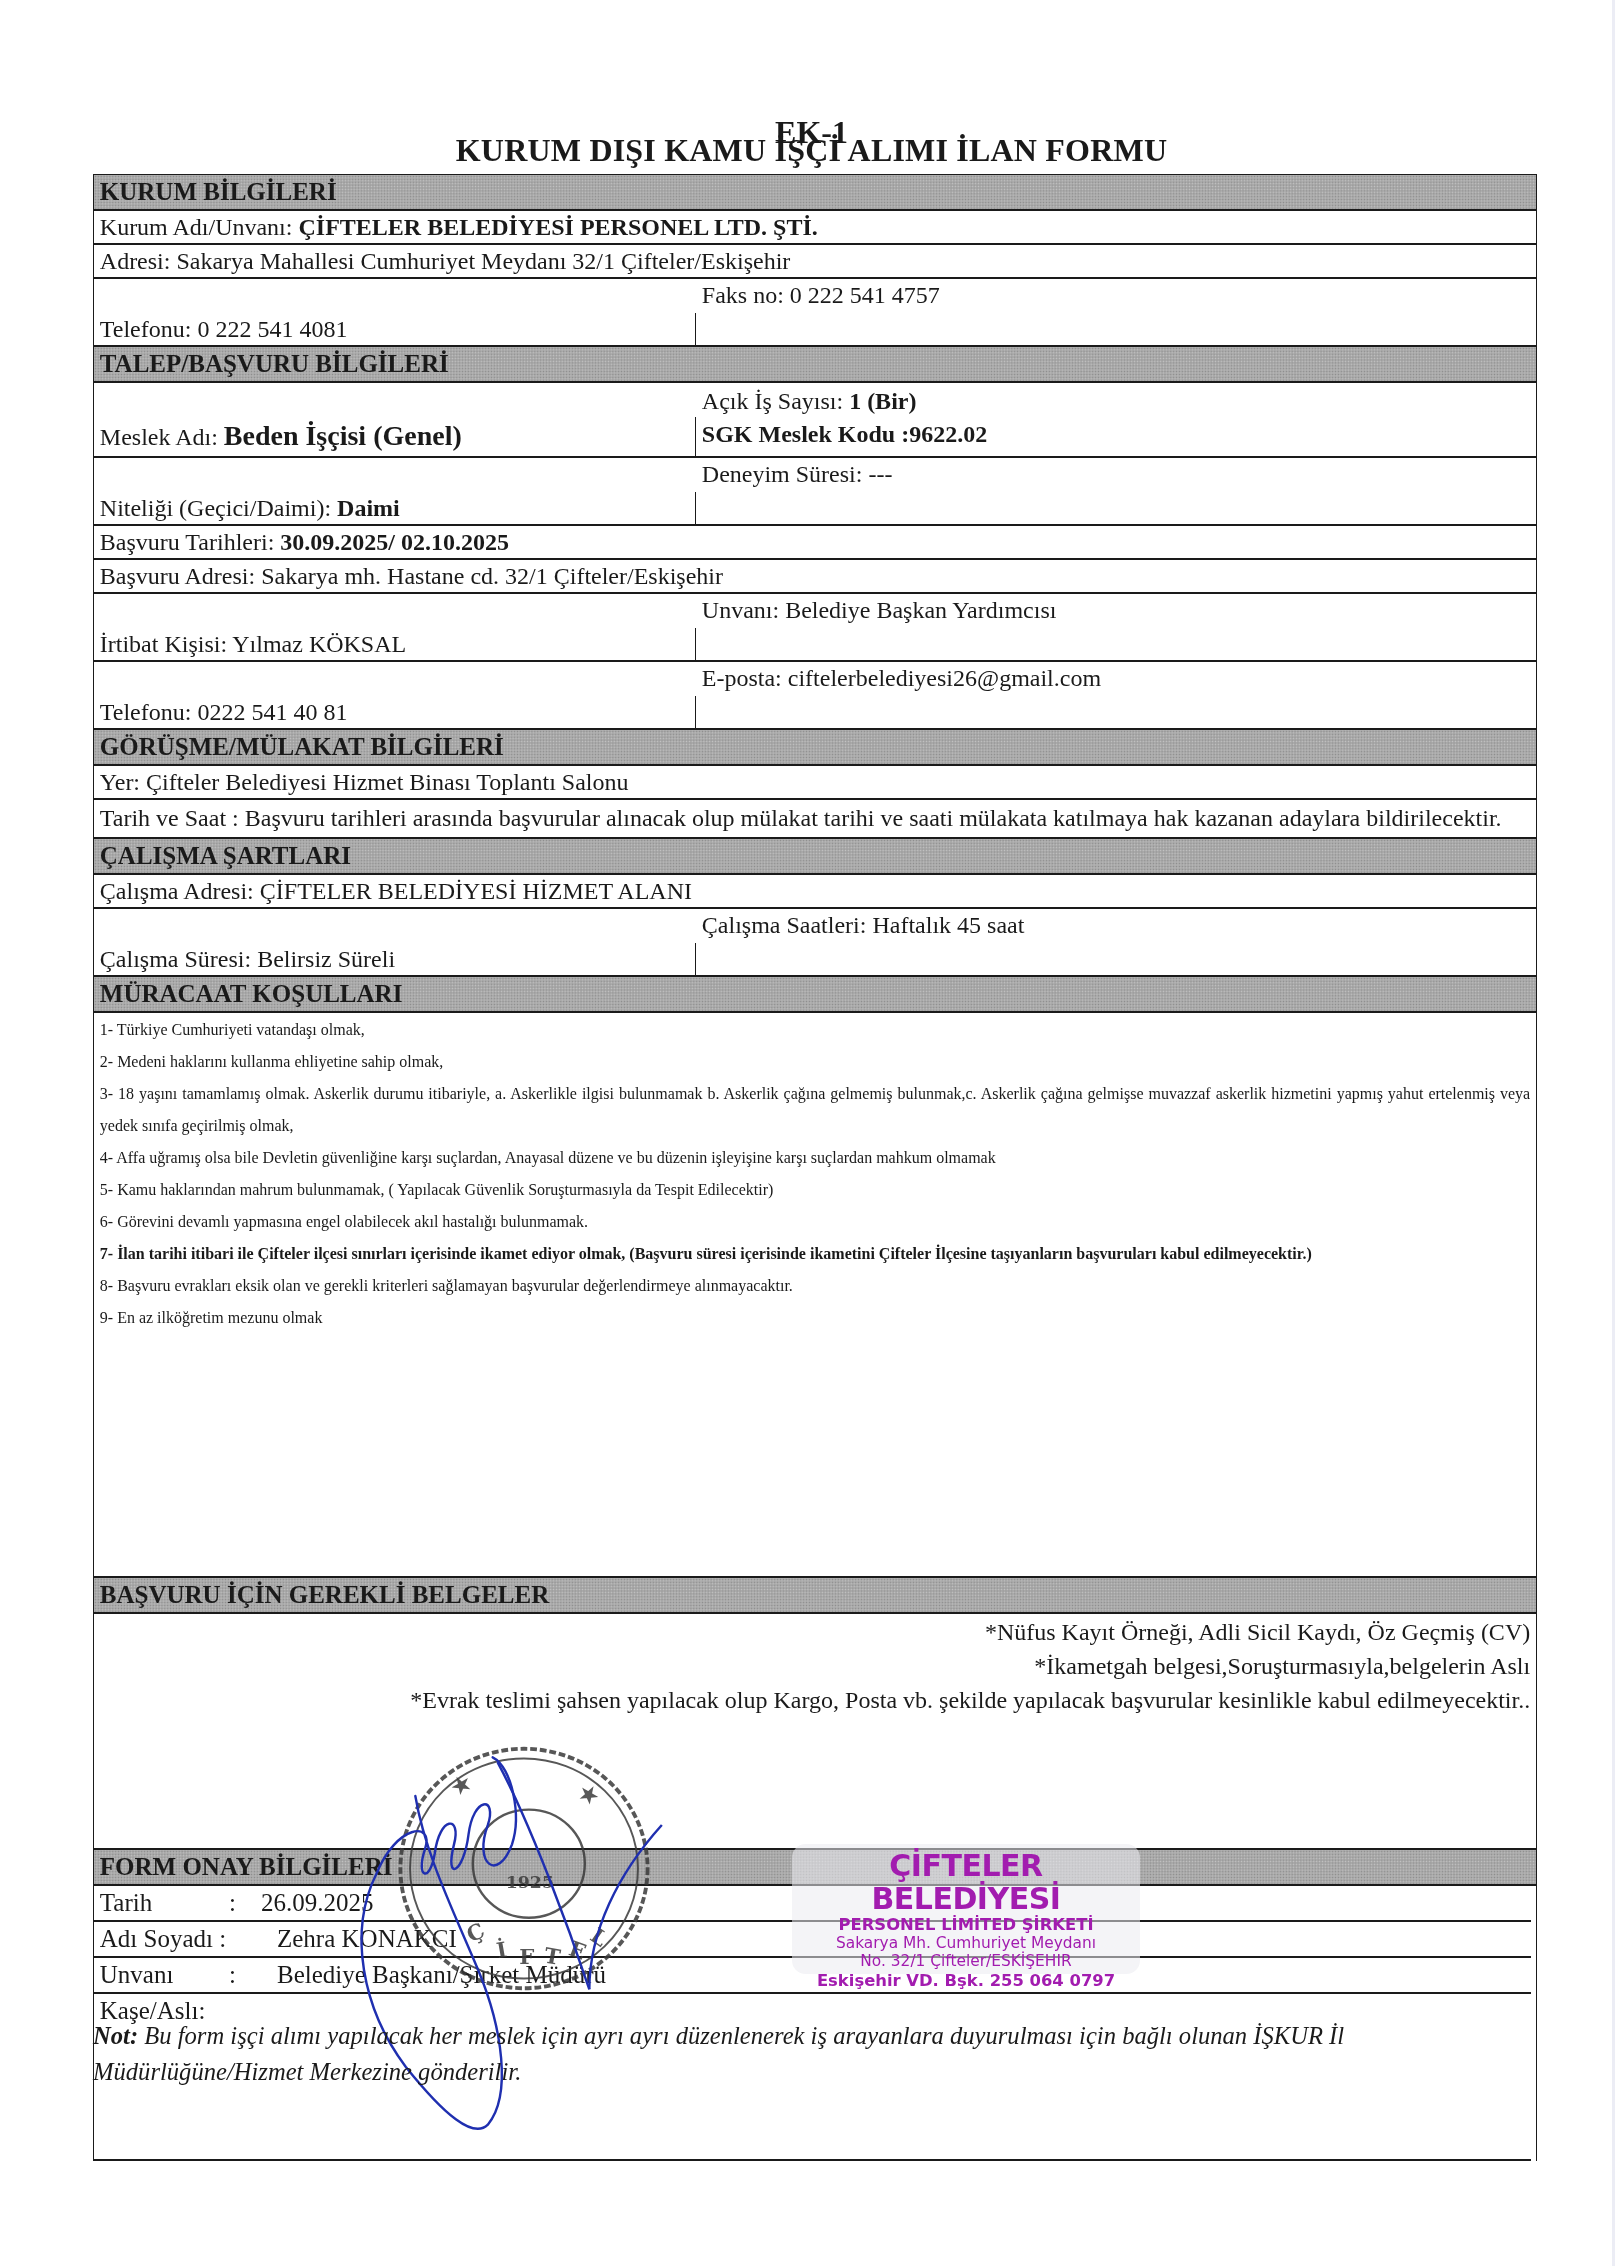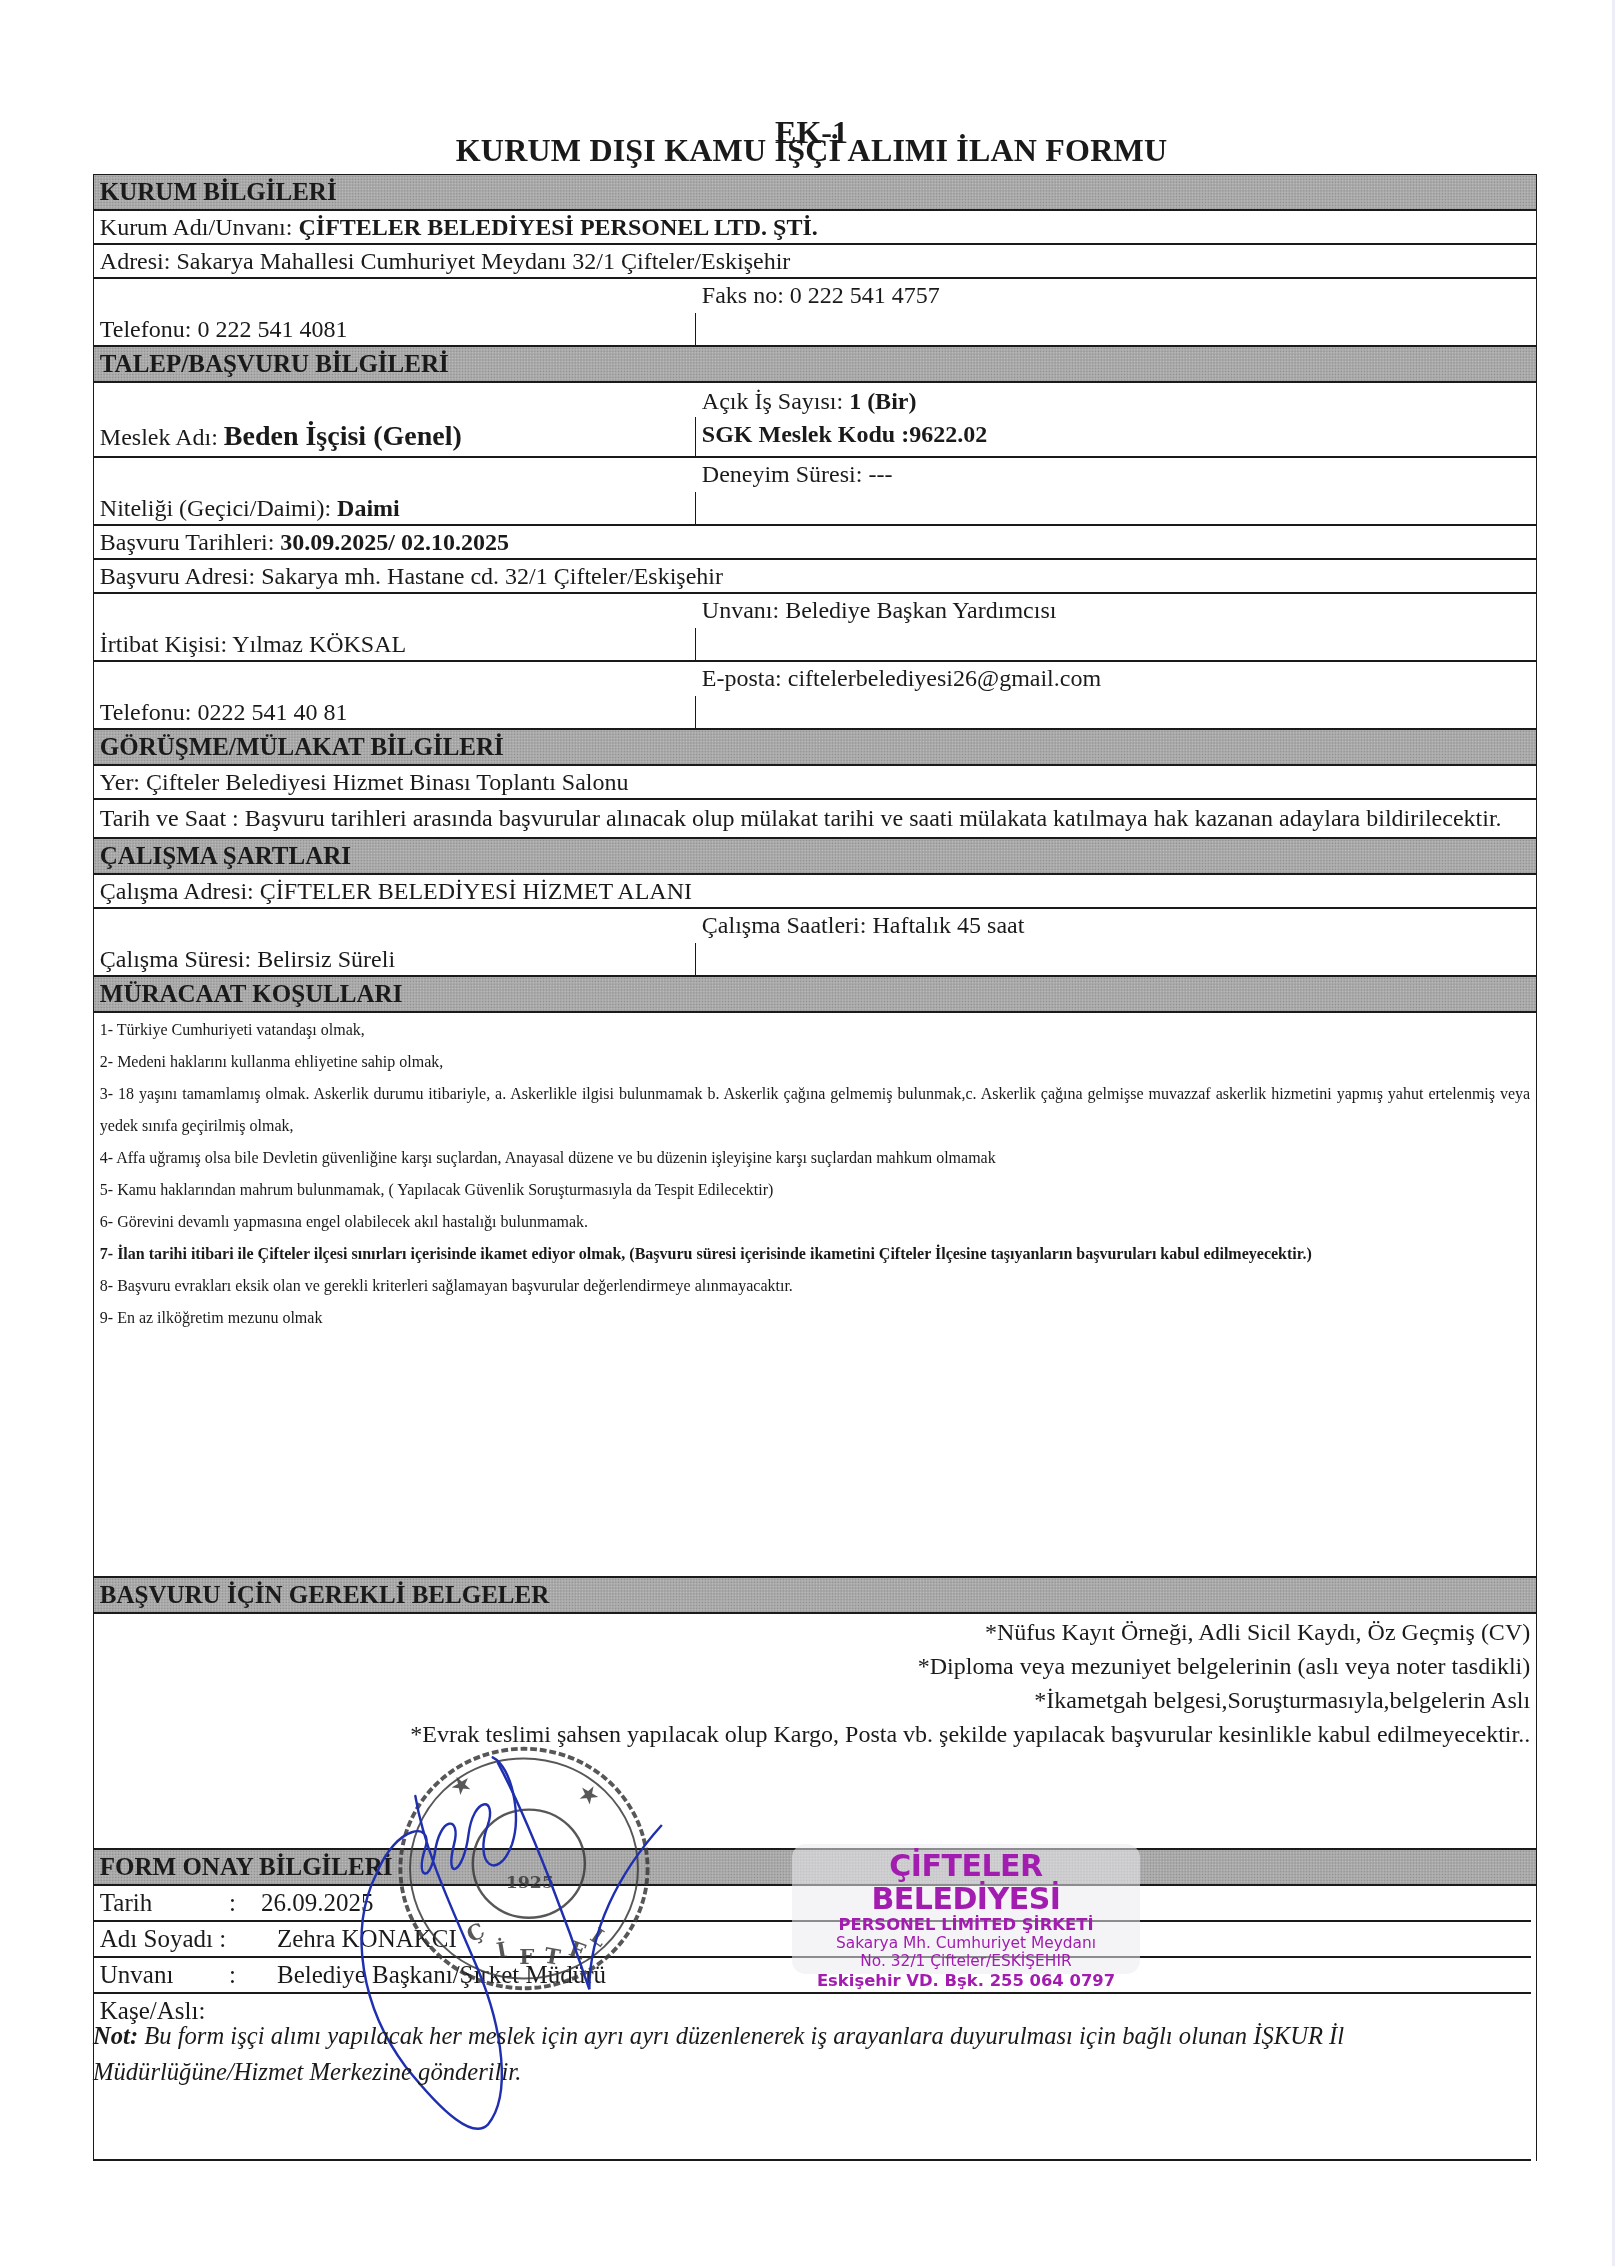--- a/index.html
+++ b/index.html
@@ -207,21 +207,20 @@
       <p>9- En az ilköğretim mezunu olmak</p>
     </div>
   </div>
 
   <div class="row hdr">
     <div class="cell full">BAŞVURU İÇİN GEREKLİ BELGELER</div>
   </div>
   <div class="docs-box">
     <div class="docs">
       <p>*Nüfus Kayıt Örneği,   Adli Sicil Kaydı, Öz Geçmiş (CV)</p>
-      <p>*Diploma veya mezuniyet belgelerinin  (aslı veya noter tasdikli)</p>
       <p>*İkametgah belgesi,Soruşturmasıyla,belgelerin  Aslı</p>
       <p>*Evrak teslimi şahsen yapılacak olup Kargo, Posta vb. şekilde yapılacak başvurular kesinlikle        kabul edilmeyecektir..</p>
     </div>
   </div>
 
   <div class="row hdr">
     <div class="cell full">FORM ONAY BİLGİLERİ</div>
   </div>
   <div class="approve">
     <div class="ln t0">

